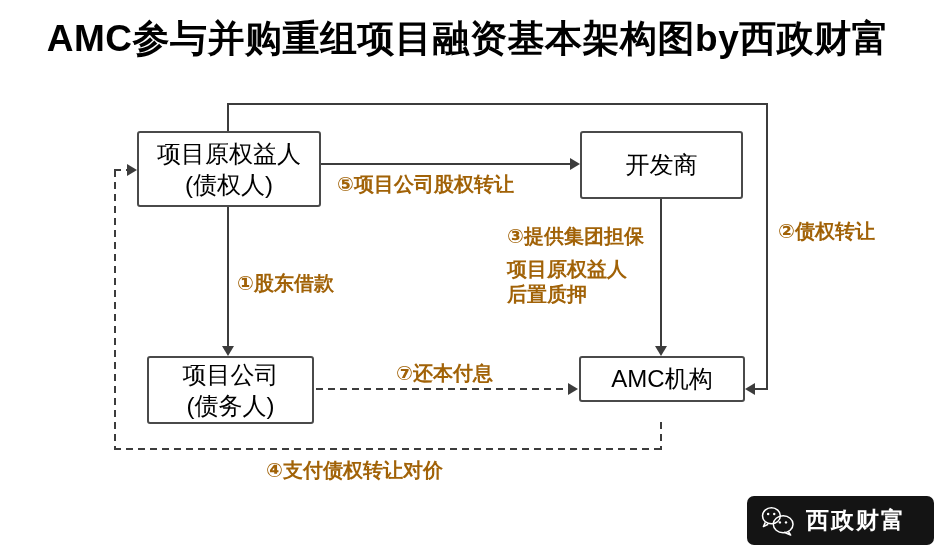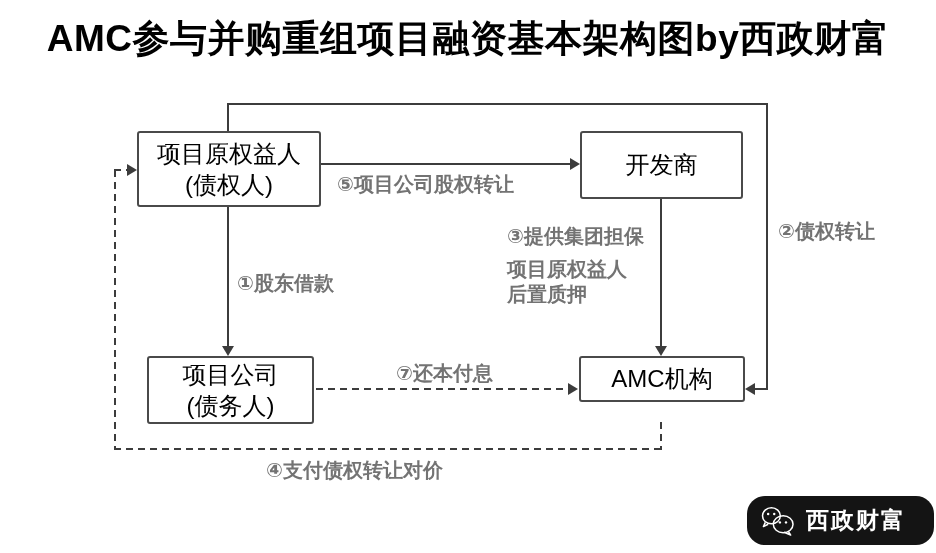--- a/index.html
+++ b/index.html
@@ -31,21 +31,21 @@
     z-index:2;
   }
   .node span { display:block; }
   .node-original  { left:137px; top:131px; width:184px; height:76px; }
   .node-developer { left:580px; top:131px; width:163px; height:68px; }
   .node-project   { left:147px; top:356px; width:167px; height:68px; }
   .node-amc       { left:579px; top:356px; width:166px; height:46px; }
 
   .edge-label {
     position:absolute;
-    font-size:20px; font-weight:700; color:#737373;
+    font-size:20px; font-weight:700; color:#a16207;
     white-space:nowrap; line-height:1.25;
     z-index:3;
   }
   .edge-label span { display:block; }
 
   .h-line { position:absolute; height:2px; background:#3c3c3c; z-index:1; }
   .v-line { position:absolute; width:2px;  background:#3c3c3c; z-index:1; }
   .h-dash {
     position:absolute; height:2px; z-index:1;
     background:repeating-linear-gradient(90deg,#3c3c3c 0 7px,transparent 7px 12px);
@@ -54,21 +54,21 @@
     position:absolute; width:2px; z-index:1;
     background:repeating-linear-gradient(180deg,#3c3c3c 0 7px,transparent 7px 12px);
   }
   .arr { position:absolute; width:0; height:0; z-index:2; }
   .arr-right { border-top:6px solid transparent; border-bottom:6px solid transparent; border-left:10px solid #3c3c3c; }
   .arr-left  { border-top:6px solid transparent; border-bottom:6px solid transparent; border-right:10px solid #3c3c3c; }
   .arr-down  { border-left:6px solid transparent; border-right:6px solid transparent; border-top:10px solid #3c3c3c; }
 
   .badge {
     position:absolute; left:747px; top:496px; width:187px; height:49px;
-    background:#141414; border-radius:18px;
+    background:#141414; border-radius:7px;
     display:flex; align-items:center;
     padding-left:12px; gap:9px;
     z-index:4;
   }
   .badge-text {
     color:#ffffff; font-size:23px; font-weight:600; letter-spacing:2px;
     white-space:nowrap;
   }
 </style>
 </head>

